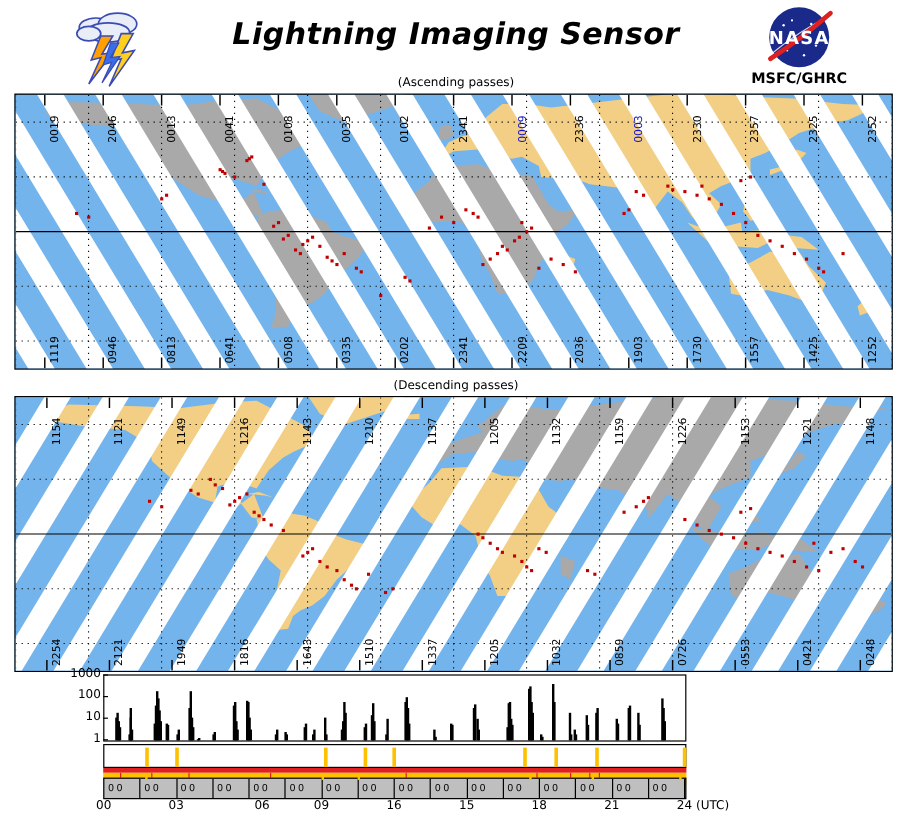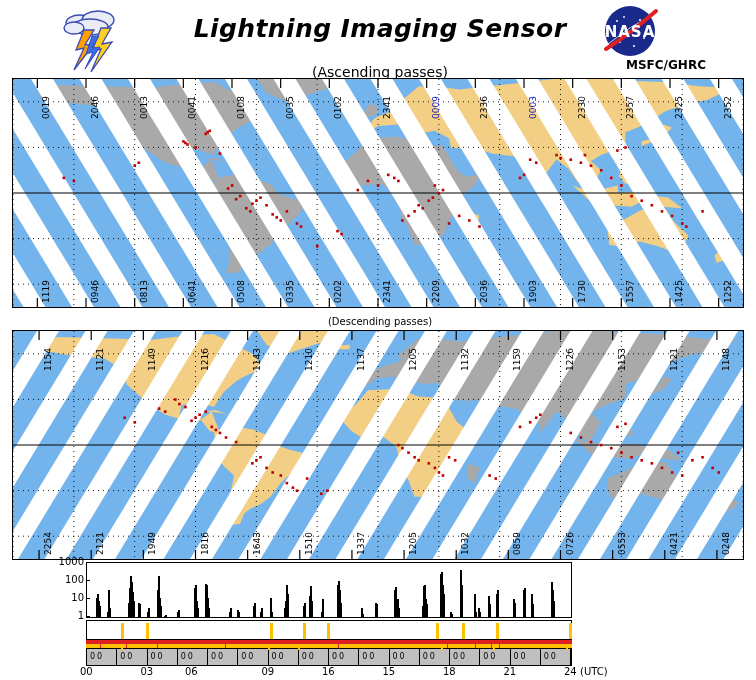--- a/index.html
+++ b/index.html
@@ -8,22 +8,22 @@
   
   #header{position:absolute;left:0;top:0;width:756px;height:76px;}
   #storm-icon{position:absolute;left:54px;top:6px;width:74px;height:70px;}
   #title{position:absolute;left:170px;top:14px;width:420px;text-align:center;
          font-family:"DejaVu Sans",sans-serif;font-style:italic;font-weight:bold;
          font-size:25px;letter-spacing:.4px;color:#000;}
   #datebar{position:absolute;left:170px;top:50px;width:420px;text-align:center;
          font-size:12px;font-weight:bold;color:#1212c8;font-family:"DejaVu Sans",sans-serif;}
   #datebar span.gap{display:inline-block;width:34px;}
   #subcaption-asc{position:absolute;left:170px;top:64px;width:420px;text-align:center;
-         font-size:14px;color:#000;}
-  #nasa-logo{position:absolute;left:584px;top:4px;width:92px;height:54px;}
+         font-size:10px;color:#000;}
+  #nasa-logo{position:absolute;left:620px;top:4px;width:92px;height:54px;}
   #nasa-sub{position:absolute;left:600px;top:58px;width:132px;text-align:center;
          font-size:12px;font-weight:bold;color:#000;}
 
   
   .map{position:absolute;left:12px;width:732px;background:#74b4ec;
        border:1px solid #000;box-sizing:border-box;overflow:hidden;}
   #map-asc{top:78px;height:230px;}
   #map-desc{top:330px;height:230px;}
   #subcaption-desc{position:absolute;left:170px;top:316px;width:420px;text-align:center;
          font-size:10px;color:#000;}
@@ -667,21 +667,21 @@
       <div class="gseg" style="left: 332.75px; width: 30.25px;">00</div>
       <div class="gseg" style="left: 363px; width: 30.25px;">00</div>
       <div class="gseg" style="left: 393.25px; width: 30.25px;">00</div>
       <div class="gseg" style="left: 423.5px; width: 30.25px;">00</div>
       <div class="gseg" style="left: 453.75px; width: 30.25px;">00</div>
     </div>
 
   <div id="timeaxis">
       <div class="tlab" style="left: 20px; top: 0px;">00</div>
       <div class="tlab" style="left: 80.5px; top: 0px;">03</div>
-      <div class="tlab" style="left: 125px; top: 0px;">06</div>
+      <div class="tlab" style="left: 152px; top: 0px;">06</div>
       <div class="tlab" style="left: 201.5px; top: 0px;">09</div>
       <div class="tlab" style="left: 262px; top: 0px;">16</div>
       <div class="tlab" style="left: 322.5px; top: 0px;">15</div>
       <div class="tlab" style="left: 383px; top: 0px;">18</div>
       <div class="tlab" style="left: 443.5px; top: 0px;">21</div>
       <div class="tlab" style="left: 504px; top: 0px;">24</div>
       <div class="tlab" style="left: 520px; top: 0px;">(UTC)</div>
     </div>
 
 </div>

